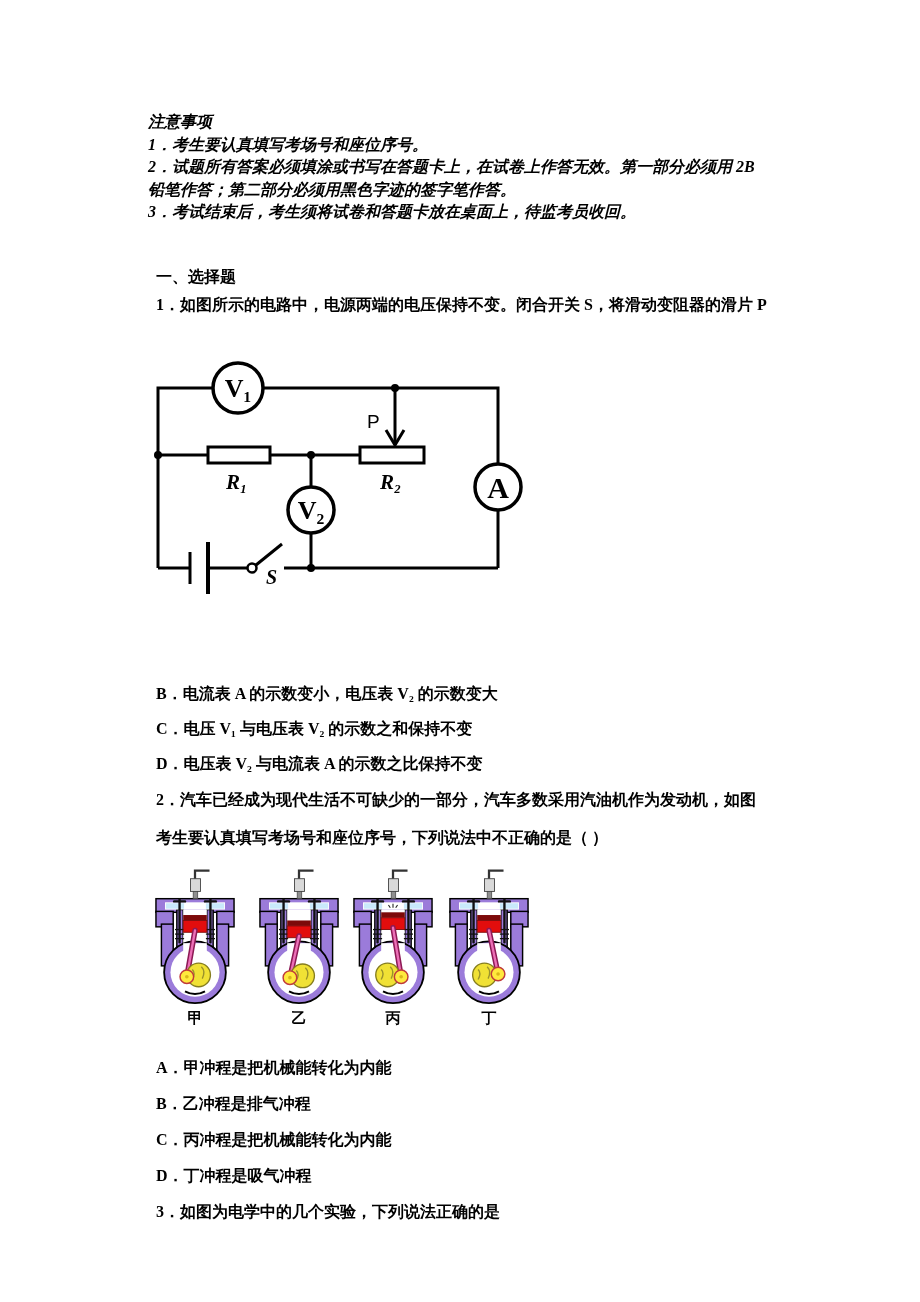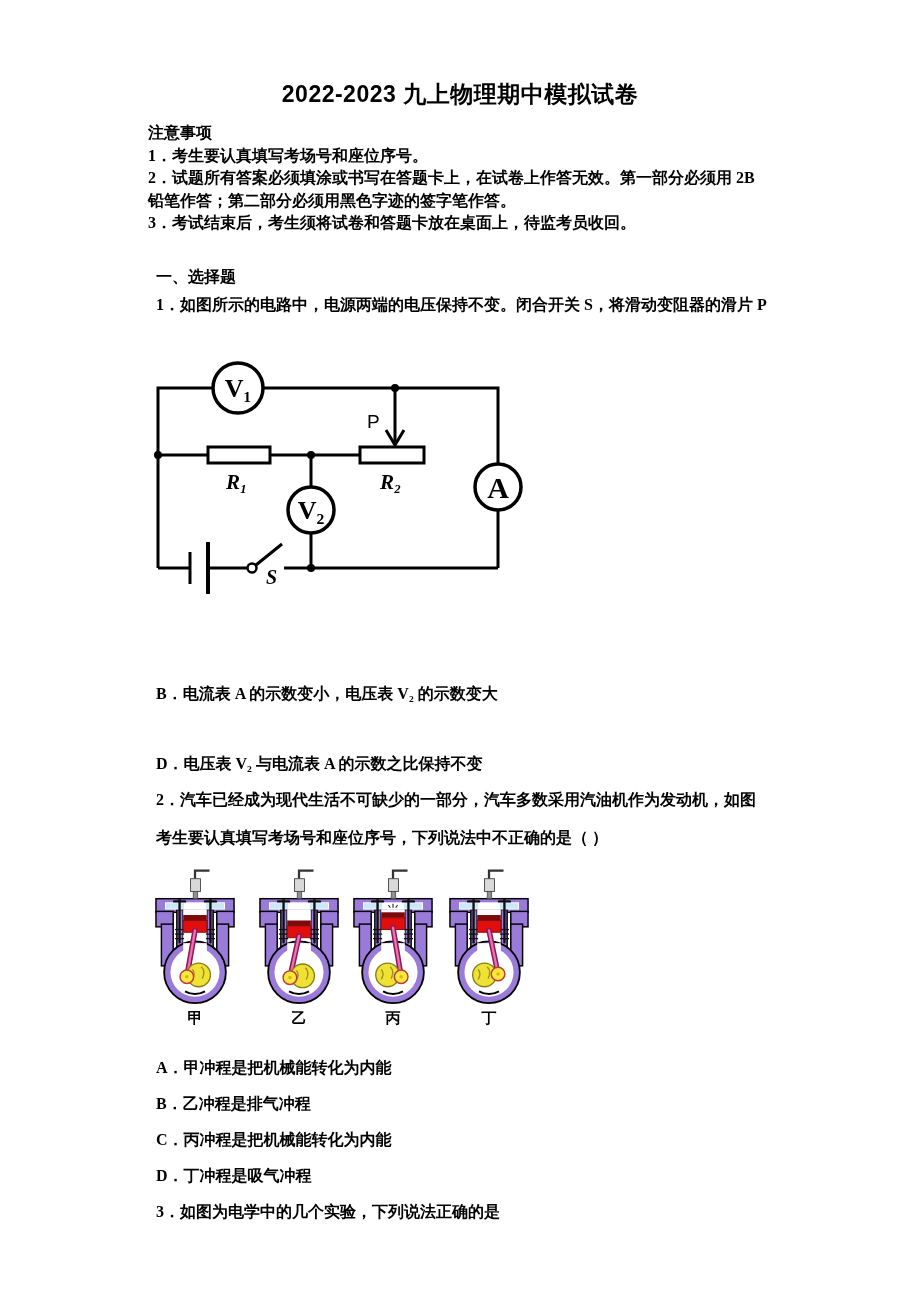--- a/index.html
+++ b/index.html
@@ -4,35 +4,34 @@
 <style>
   html,body{margin:0;padding:0;background:#fff;}
   body{width:920px;height:1302px;overflow:hidden;
        font-family:"Liberation Serif","DejaVu Serif",serif;color:#000;}
   .page{position:relative;width:920px;height:1302px;background:#ffffff;}
   .title{position:absolute;top:79px;left:0;width:920px;margin:0;text-align:center;
          font-family:"Liberation Sans","DejaVu Sans",sans-serif;
          font-size:23px;font-weight:700;letter-spacing:0.5px;}
   .line{position:absolute;left:148px;font-size:16px;font-weight:700;
         white-space:pre;line-height:19px;margin-left:8px;}
-  .notes{position:absolute;top:122px;left:148px;}
+  .notes{position:absolute;top:111px;left:148px;font-style:italic;}
   .nline{font-size:16px;font-weight:700;white-space:pre;line-height:22.6px;}
   .fig{position:absolute;}
   .ctext{font-family:"Liberation Serif","DejaVu Serif",serif;font-weight:600;}
   .it{font-style:italic;}
   .engines{position:absolute;top:866px;left:0;width:920px;height:172px;}
   .engine-cell{position:absolute;top:0;width:84px;text-align:center;}
   .engine-label{font-size:15px;font-weight:600;margin-top:1px;}
 </style>
 </head>
 <body>
 
 <div class="page">
 
-  <h1 class="title">2022-2023 九上物理期中模拟试卷</h1>
 
   <div class="notes">
     <div class="nline">注意事项</div>
     <div class="nline">1．考生要认真填写考场号和座位序号。</div>
     <div class="nline">2．试题所有答案必须填涂或书写在答题卡上，在试卷上作答无效。第一部分必须用 2B</div>
     <div class="nline">铅笔作答；第二部分必须用黑色字迹的签字笔作答。</div>
     <div class="nline">3．考试结束后，考生须将试卷和答题卡放在桌面上，待监考员收回。</div>
   </div>
 
   <div class="line" style="top:267px">一、选择题</div>
@@ -88,20 +87,21 @@
       <circle cx="163" cy="150" r="23" fill="#fff" stroke="#000" stroke-width="3.5"></circle>
       <text class="ctext" x="163" y="159" font-size="26" text-anchor="middle">V₂</text>
     </g>
     <g>
       <circle cx="350" cy="127" r="23" fill="#fff" stroke="#000" stroke-width="3.5"></circle>
       <text class="ctext" x="350" y="138" font-size="30" text-anchor="middle">A</text>
     </g>
   </svg>
 
   <div class="line" style="top:684px">B．电流表 A 的示数变小，电压表 V₂ 的示数变大</div>
+  <div class="line" style="top:719px">C．电压 V₁ 与电压表 V₂ 的示数之和保持不变</div>
   <div class="line" style="top:754px">D．电压表 V₂ 与电流表 A 的示数之比保持不变</div>
 
   <div class="line" style="top:790px">2．汽车已经成为现代生活不可缺少的一部分，汽车多数采用汽油机作为发动机，如图</div>
   <div class="line" style="top:828px">考生要认真填写考场号和座位序号，下列说法中不正确的是（ ）</div>
 
   <div class="engines">
     <div class="engine-cell" style="left:153px">
       <div class="engine-fig"><svg viewBox="0 0 92 152" width="84" height="138" xmlns="http://www.w3.org/2000/svg">
             <g fill="#9b7bda" stroke="#000" stroke-width="1.6">
               <rect x="3" y="36" width="86" height="15"></rect>

